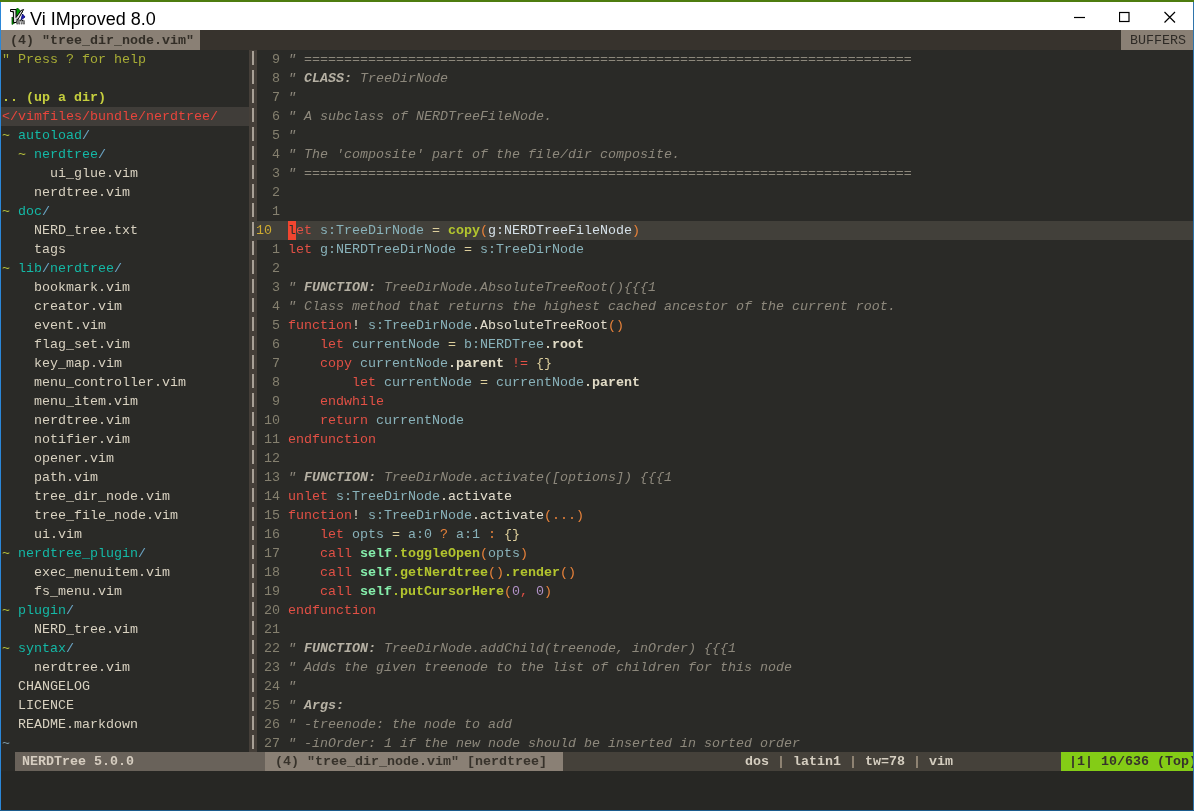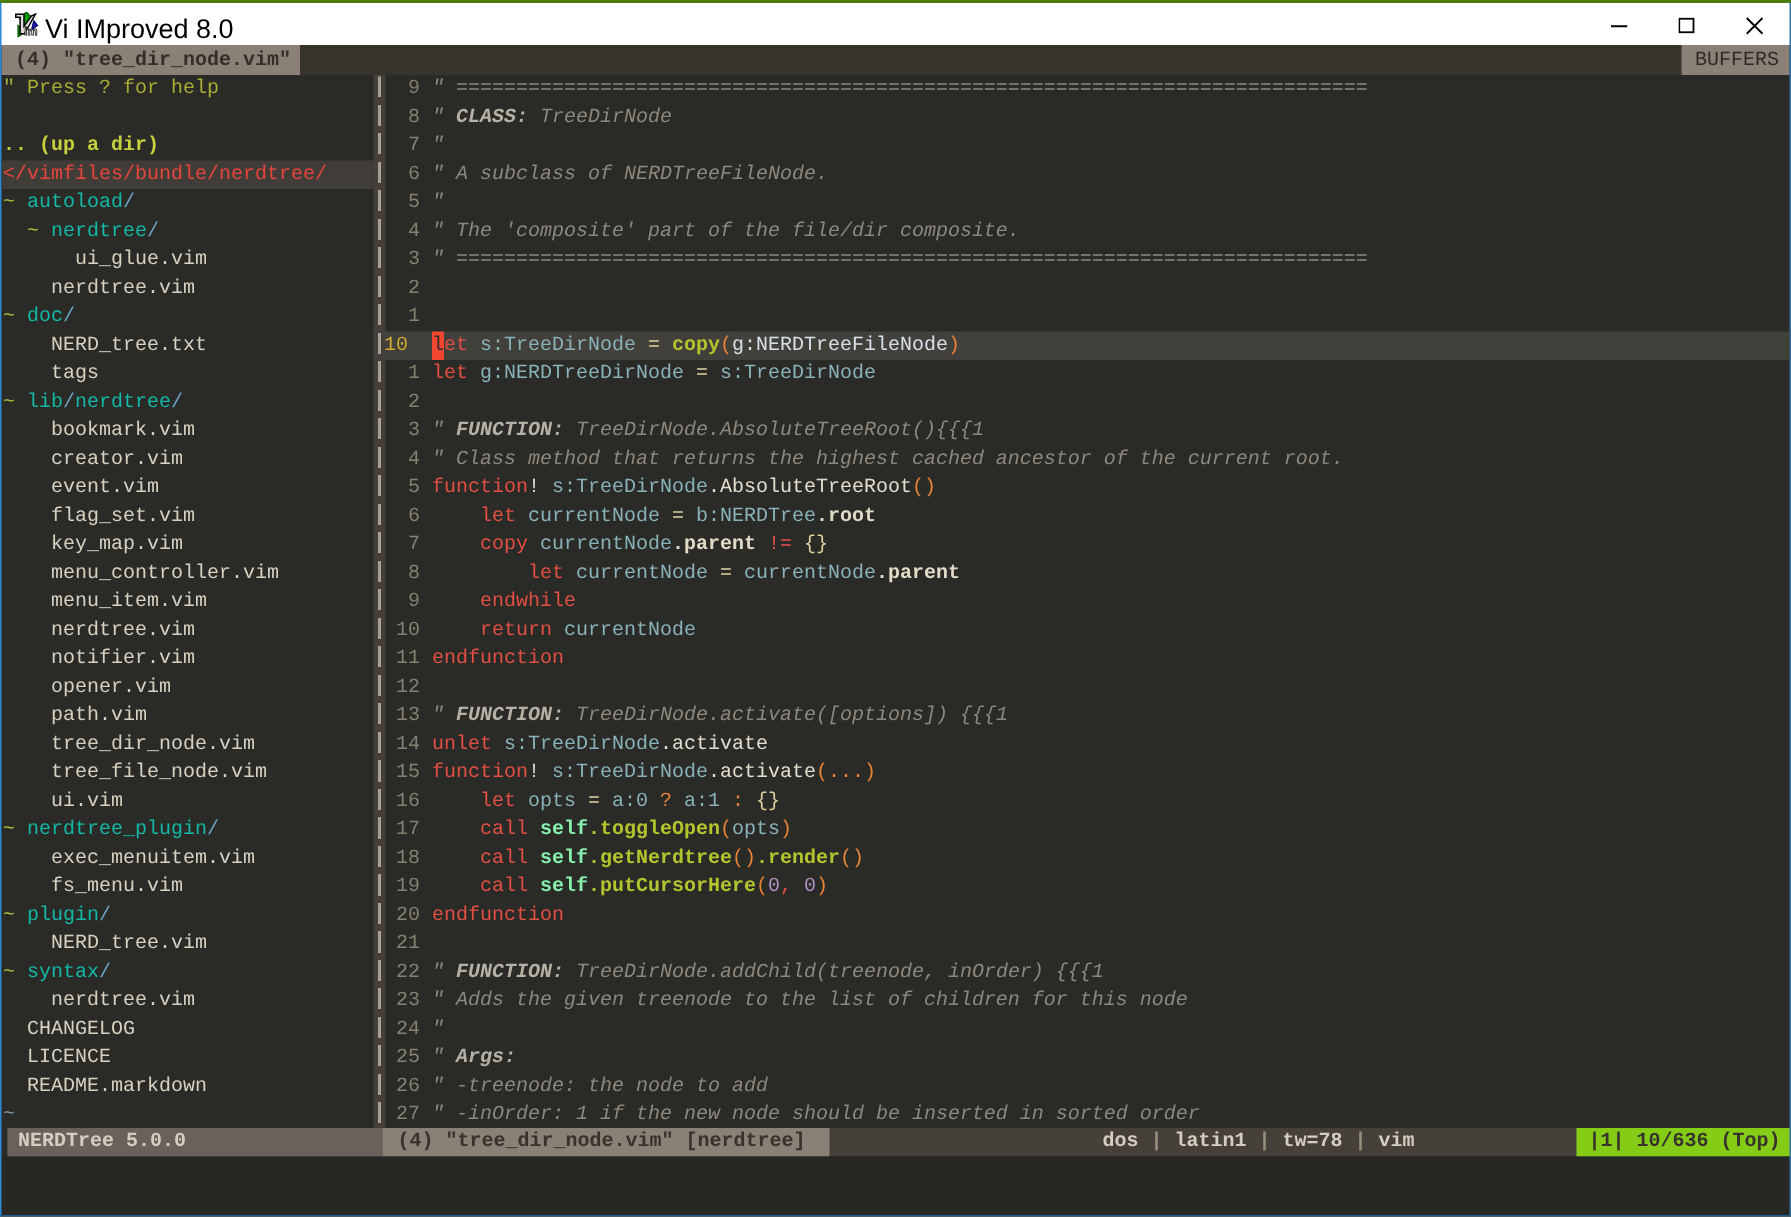--- a/index.html
+++ b/index.html
@@ -42,21 +42,21 @@
 .se{color:#86efac;font-weight:bold}
 
 #sepstrip{position:absolute;left:249px;top:50px;width:8px;height:703px;background:#453f39;z-index:0}
 #sepdash{position:absolute;left:252px;top:51px;width:2px;height:702px;z-index:2;
  background:repeating-linear-gradient(180deg,#a8a096 0 14px,rgba(0,0,0,0) 14px 19px)}
 
 #nhl{position:absolute;left:1px;top:107px;width:248px;height:19px;background:#403d39;z-index:1}
 #chl{position:absolute;left:249px;top:221px;width:944px;height:19px;background:#42403a;z-index:1}
 #cur{position:absolute;left:288px;top:221px;width:8px;height:19px;background:#f24630;color:#302d2a;z-index:5}
 
-#st{position:absolute;left:5px;top:752px;width:1092px;height:19px;background:#45413a;font-weight:bold}
+#st{position:absolute;left:15px;top:752px;width:1092px;height:19px;background:#45413a;font-weight:bold}
 #st .s1{position:absolute;left:0;top:0;width:250px;height:19px;background:#69625a;color:#d6cdc0}
 #st .s1 span{position:absolute;left:7px;top:0}
 #st .s2{position:absolute;left:250px;top:0;width:298px;height:19px;background:#8a8075;color:#37322b}
 #st .s2 span{position:absolute;left:10px;top:0}
 #st .s3{position:absolute;right:154px;top:0;color:#d5cec0;font-weight:bold}
 #st .s3 i{font-style:normal;color:#9a8e7c}
 #st .s4{position:absolute;left:1046px;top:0;width:146px;height:19px;background:#84cc16;color:#37322b}
 #st .s4 span{position:absolute;left:8px;top:0}
 
 #cmd{position:absolute;left:1px;top:771px;width:1192px;height:39px;background:#272724}

